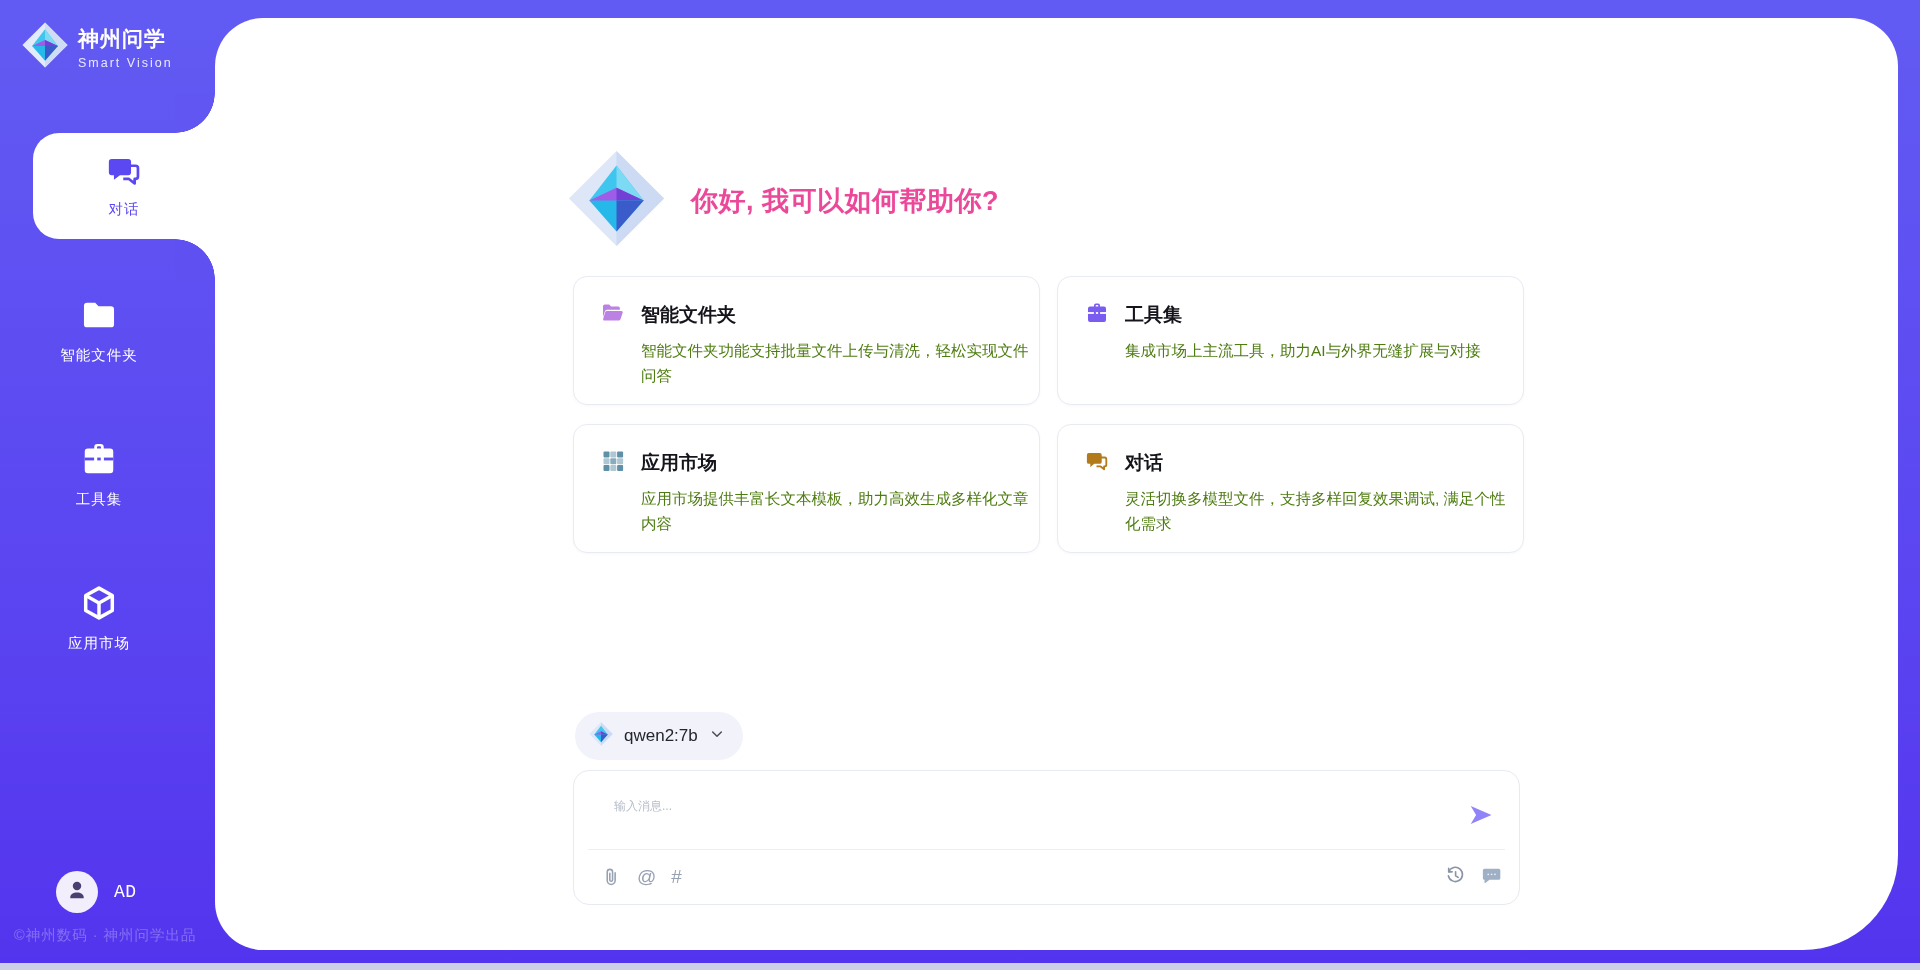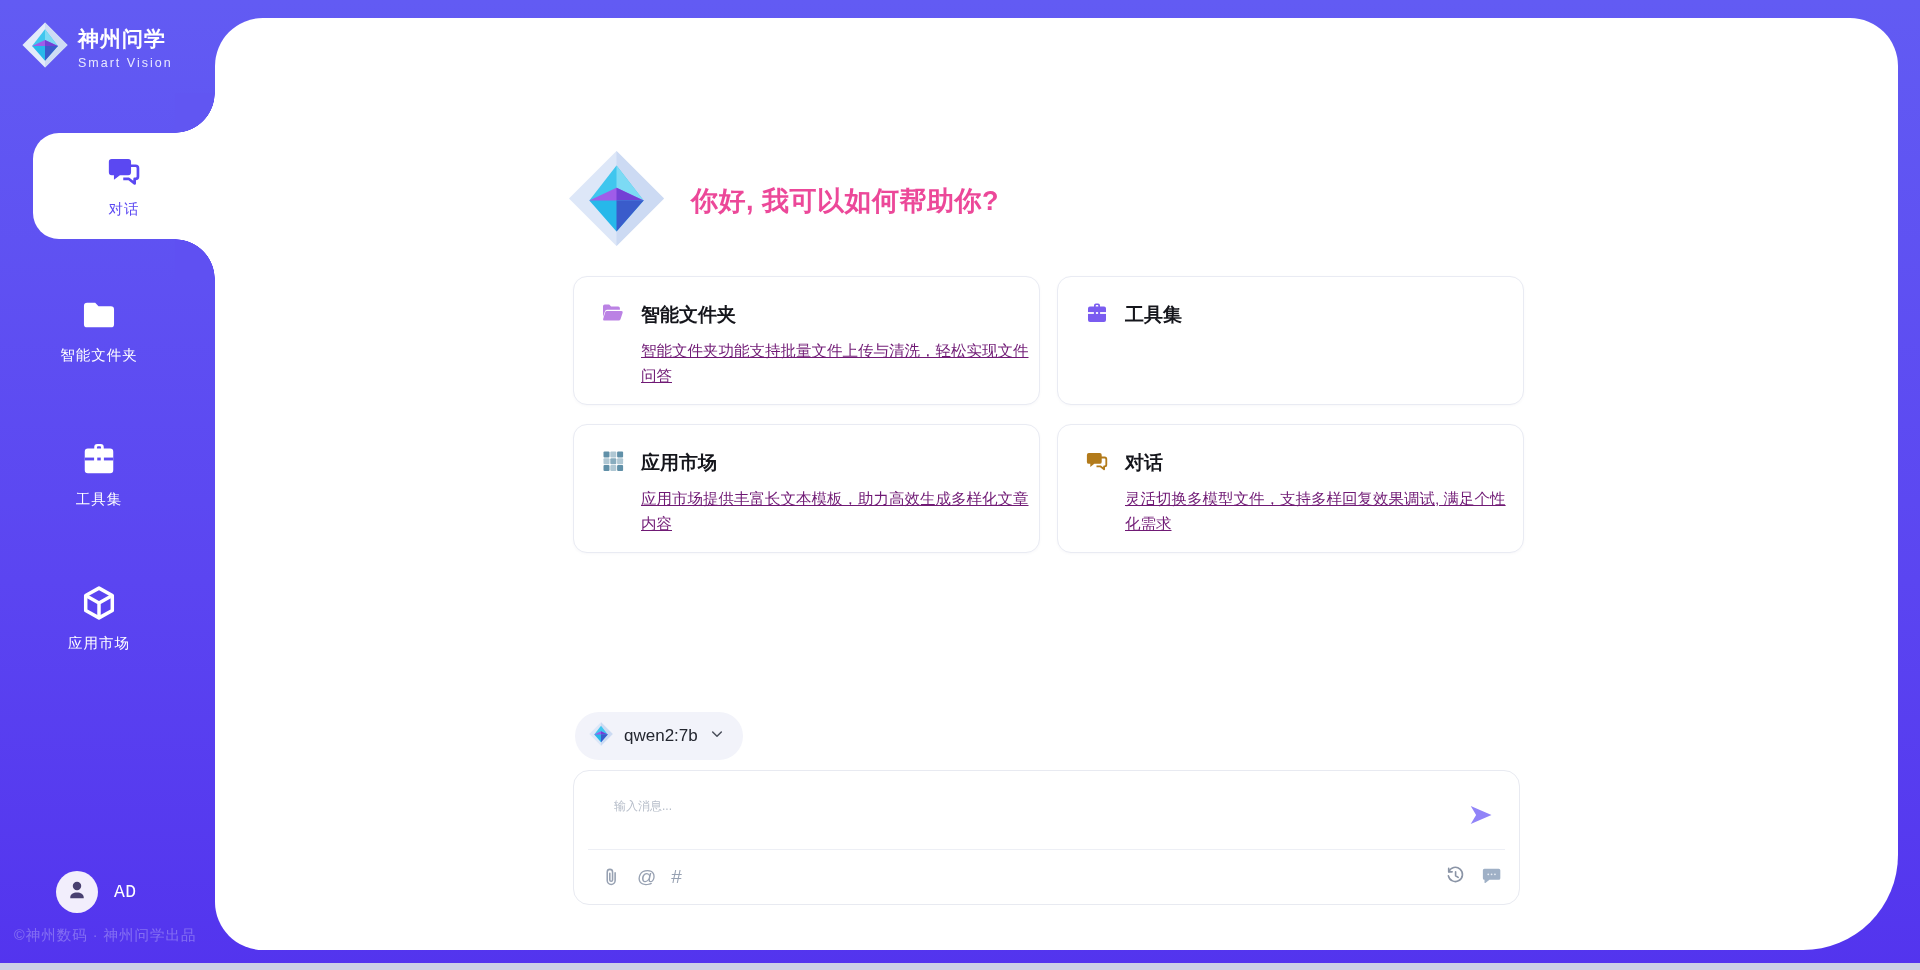--- a/index.html
+++ b/index.html
@@ -38,21 +38,21 @@
 
   .greeting { position:absolute; left:353px; top:134px; height:97px; display:flex; align-items:center; gap:26px; }
   .greeting h1 { font-size:27px; font-weight:bold; color:#ec4899; letter-spacing:.5px; }
 
   .cards { position:absolute; left:358px; top:258px; display:grid;
            grid-template-columns:467px 467px; grid-auto-rows:129px; column-gap:17px; row-gap:19px; }
   .card { background:#fff; border:1px solid #e9ebf3; border-radius:14px; padding:24px 26px 0 27px;
           box-shadow:0 1px 3px rgba(40,40,80,.03); cursor:pointer; }
   .card-head { display:flex; align-items:center; gap:16px; }
   .card-title { font-size:19px; font-weight:bold; color:#15161c; }
-  .card-desc { margin:10px 0 0 40px; width:392px; font-size:15.5px; line-height:1.6; color:#701a75;text-decoration:underline; }
+  .card-desc { margin:10px 0 0 40px; width:392px; font-size:15.5px; line-height:1.6; color:#4d7c0f; }
 
   .model-pill { position:absolute; left:360px; top:694px; height:48px; padding:0 18px 0 14px;
                 background:#f2f3fa; border-radius:24px; display:flex; align-items:center; gap:11px; cursor:pointer; }
   .model-name { font-size:17px; color:#23262f;text-align:right; }
 
   .composer { position:absolute; left:358px; top:752px; width:947px; height:135px;
               border:1.5px solid #e8eaf1; border-radius:16px; background:#fff; }
   .composer input { position:absolute; left:40px; top:18px; width:820px; height:34px; border:none; outline:none;
                     font-size:12px; color:#333; font-family:inherit; }
   .composer input::placeholder { color:#b6bdc9; }
@@ -187,20 +187,21 @@
           <span>
             <svg width="24" height="24" viewBox="0 0 24 24">
               <path fill="#7a5cf0" fill-rule="evenodd" d="M9 5.4v-1A1.9 1.9 0 0 1 10.9 2.5h2.2A1.9 1.9 0 0 1 15 4.4v1h4a2 2 0 0 1 2 2V19a2 2 0 0 1-2 2H5a2 2 0 0 1-2-2V7.4a2 2 0 0 1 2-2zm1.7 0h2.6v-.7a.7.7 0 0 0-.7-.7h-1.2a.7.7 0 0 0-.7.7z"></path>
               <rect x="3" y="11.1" width="18" height="1.8" fill="#fff"></rect>
               <rect x="8.9" y="10.2" width="2" height="3.6" rx=".6" fill="#7a5cf0"></rect>
               <rect x="13.1" y="10.2" width="2" height="3.6" rx=".6" fill="#7a5cf0"></rect>
             </svg>
           </span>
           <span class="card-title">工具集</span>
         </div>
+        <div class="card-desc">集成市场上主流工具，助力AI与外界无缝扩展与对接</div>
       </div>
 
       <div class="card">
         <div class="card-head">
           <span>
             <svg width="24" height="24" viewBox="0 0 24 24">
               <g fill="#6090a8">
                 <rect x="2.5" y="2.5" width="6" height="6" rx="1"></rect>
                 <rect x="9.3" y="2.5" width="6" height="6" rx="1" opacity=".5"></rect>
                 <rect x="16.1" y="2.5" width="6" height="6" rx="1"></rect>

